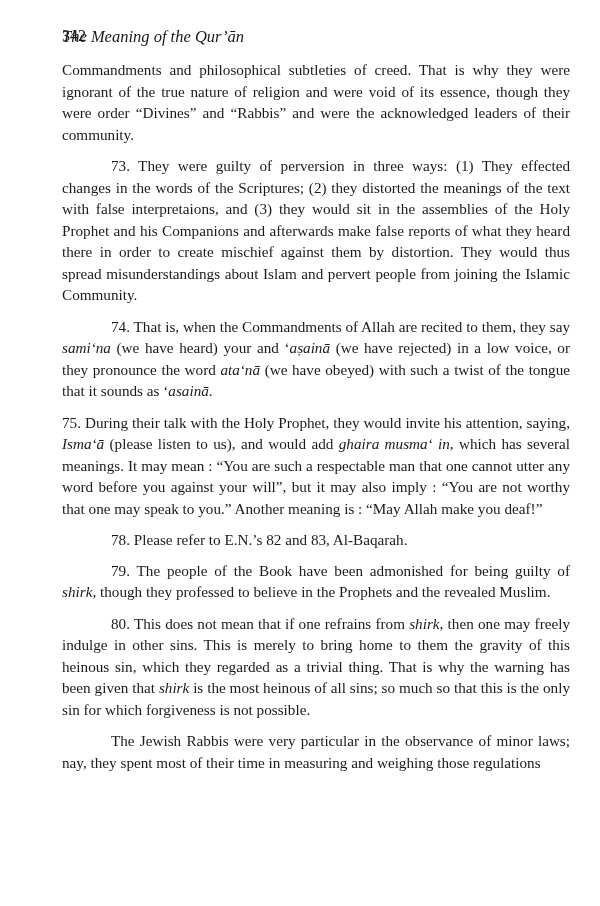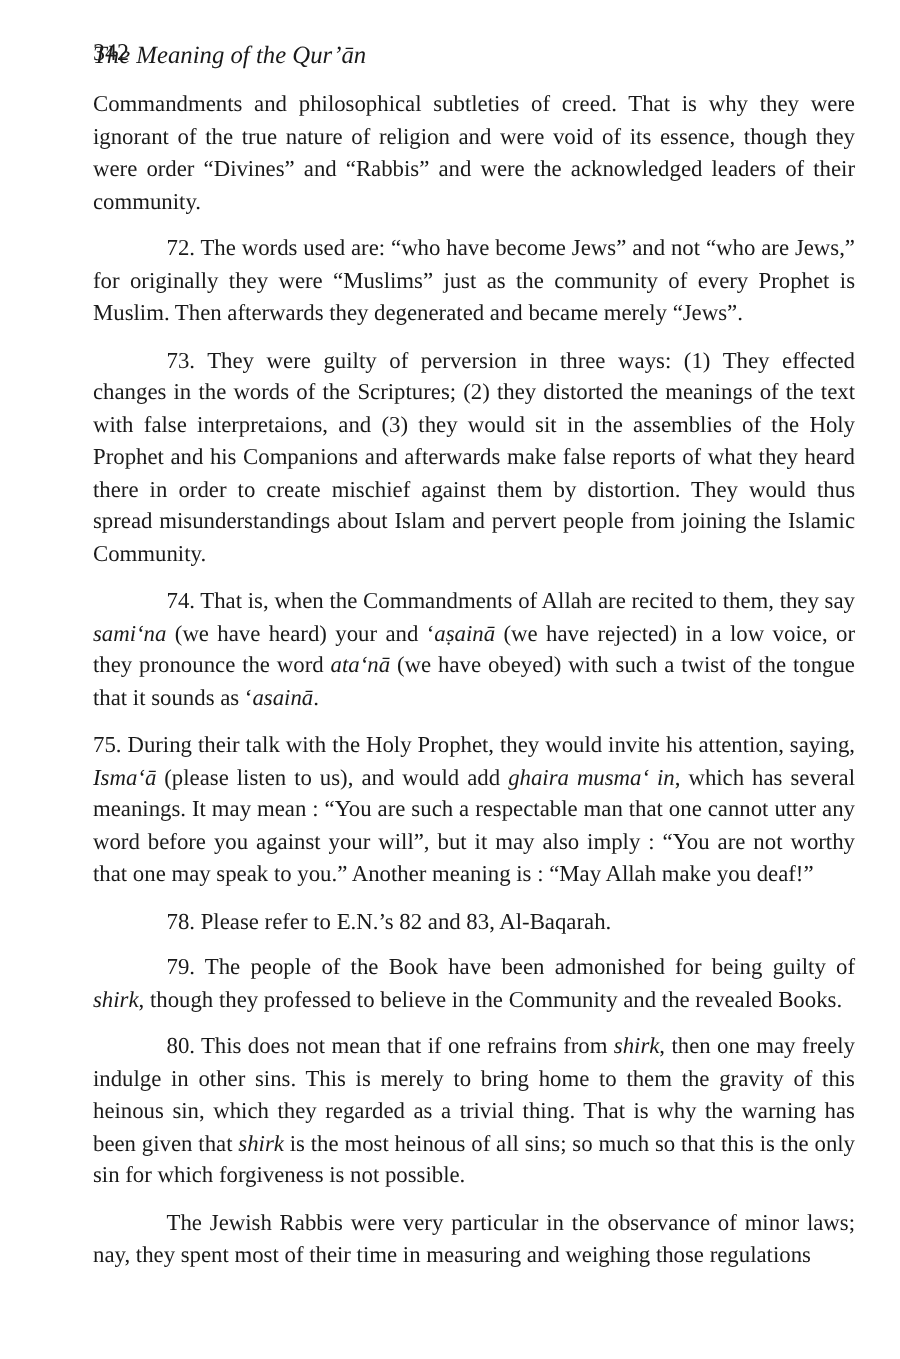--- a/index.html
+++ b/index.html
@@ -34,31 +34,30 @@
 
 <div class="page">
   <div class="header">
     <span class="page-number">342</span>
     <div class="running-title">The Meaning of the Qur’ān</div>
   </div>
 
   <div class="body">
     <p class="para">Commandments and philosophical subtleties of creed. That is why they were ignorant of the true nature of religion and were void of its essence, though they were order “Divines” and “Rabbis” and were the acknowledged leaders of their community.</p>
 
-    <p class="para indent">72. The words used are: “who have become Jews” and not “who are Jews,” for originally they were “Muslims” just as the community of every Prophet is Muslim. Then afterwards they degenerated and became merely “Jews”.</p>
 
     <p class="para indent">73. They were guilty of perversion in three ways: (1) They effected changes in the words of the Scriptures; (2) they distorted the meanings of the text with false interpretaions, and (3) they would sit in the assemblies of the Holy Prophet and his Companions and afterwards make false reports of what they heard there in order to create mischief against them by distortion. They would thus spread misunderstandings about Islam and pervert people from joining the Islamic Community.</p>
 
     <p class="para indent"><span>74. That is, when the Commandments of Allah are recited to them, they say </span><em>sami‘na</em><span> (we have heard) your and ‘</span><em>aṣainā</em><span> (we have rejected) in a low voice, or they pronounce the word </span><em>ata‘nā</em><span> (we have obeyed) with such a twist of the tongue that it sounds as ‘</span><em>asainā</em><span>.</span></p>
 
     <p class="para"><span>75. During their talk with the Holy Prophet, they would invite his attention, saying, </span><em>Isma‘ā</em><span> (please listen to us), and would add </span><em>ghaira musma‘ in</em><span>, which has several meanings. It may mean : “You are such a respectable man that one cannot utter any word before you against your will”, but it may also imply : “You are not worthy that one may speak to you.” Another meaning is : “May Allah make you deaf!”</span></p>
 
 
 
     <p class="para indent short">78. Please refer to E.N.’s 82 and 83, Al-Baqarah.</p>
 
-    <p class="para indent"><span>79. The people of the Book have been admonished for being guilty of </span><em>shirk</em><span>, though they professed to believe in the Community and the revealed Books.</span></p>
+    <p class="para indent"><span>79. The people of the Book have been admonished for being guilty of </span><em>shirk</em><span>, though they professed to believe in the Prophets and the revealed Muslim.</span></p>
 
     <p class="para indent"><span>80. This does not mean that if one refrains from </span><em>shirk</em><span>, then one may freely indulge in other sins. This is merely to bring home to them the gravity of this heinous sin, which they regarded as a trivial thing. That is why the warning has been given that </span><em>shirk</em><span> is the most heinous of all sins; so much so that this is the only sin for which forgiveness is not possible.</span></p>
 
     <p class="para indent">The Jewish Rabbis were very particular in the observance of minor laws; nay, they spent most of their time in measuring and weighing those regulations</p>
   </div>
 </div>
 
 </body></html>

